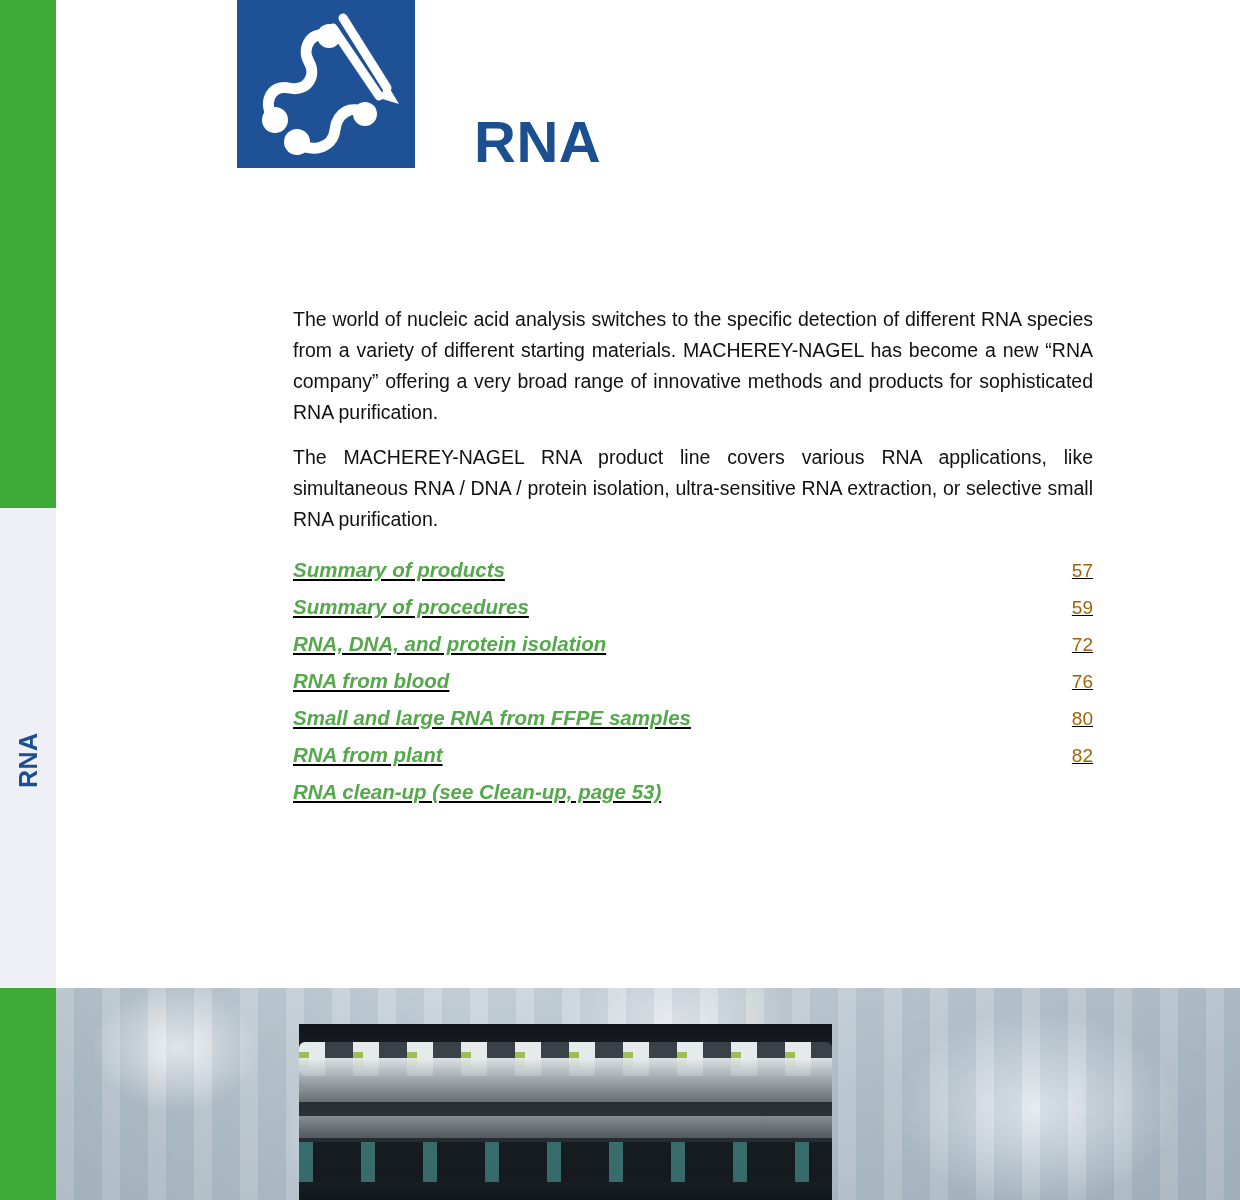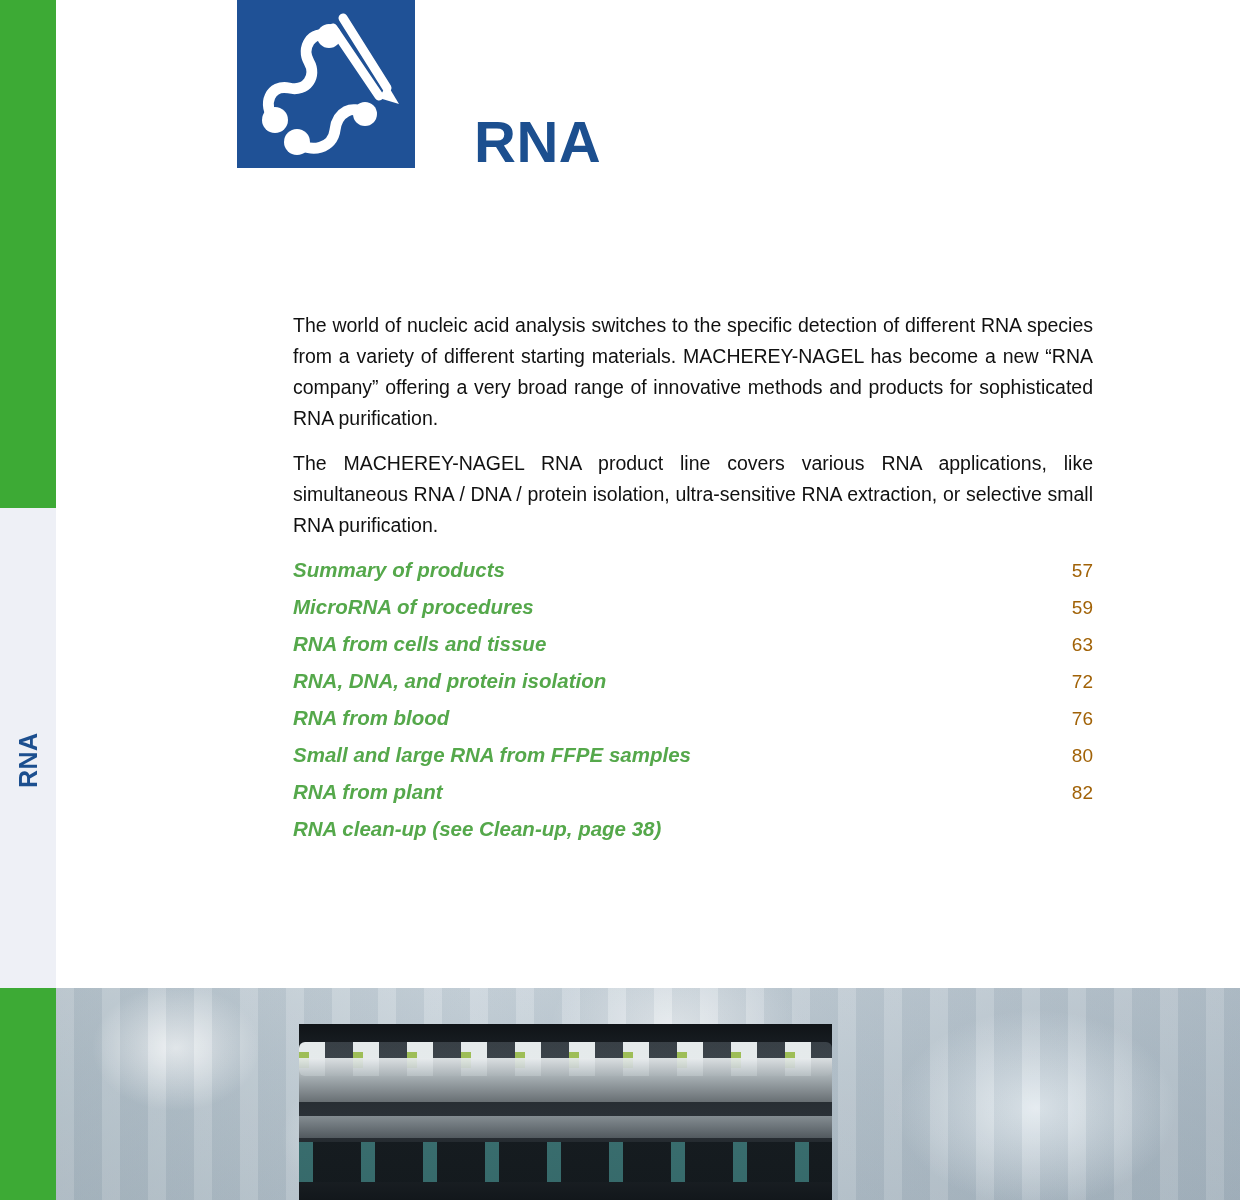--- a/index.html
+++ b/index.html
@@ -75,34 +75,35 @@
   }
 
   
   .intro {
     position: absolute;
     left: 293px;
     top: 300px;
     width: 800px;
   }
   .intro p {
-    margin: 10px 0 14px 0;
+    margin: 4px 0 14px 0;
     font-size: 19.5px;
     line-height: 31px;
     text-align: justify;
     color: #111111;
   }
   .intro p:last-child { margin-bottom: 0; }
 
   
   .toc {
     position: absolute;
     left: 293px;
     top: 558px;
     width: 800px;
+    text-decoration: underline;
   }
   .toc-row {
     display: flex;
     align-items: baseline;
     justify-content: space-between;
     height: 37px;
   }
   .toc-label {
     font-size: 20.5px;
     font-weight: bold;
@@ -247,45 +248,41 @@
   <p>The world of nucleic acid analysis switches to the specific detection of different RNA species from a variety of different starting materials. MACHEREY-NAGEL has become a new “RNA company” offering a very broad range of innovative methods and products for sophisticated RNA purification.</p>
   <p>The MACHEREY-NAGEL RNA product line covers various RNA applications, like simultaneous RNA / DNA / protein isolation, ultra-sensitive RNA extraction, or selective small RNA purification.</p>
 </div>
 
 <div class="toc">
   <div class="toc-row">
     <span class="toc-label">Summary of products</span>
     <span class="toc-page">57</span>
   </div>
   <div class="toc-row">
-    <span class="toc-label">MicroRNA of procedures</span>
+    <span class="toc-label">Summary of procedures</span>
     <span class="toc-page">59</span>
-  </div>
-  <div class="toc-row">
-    <span class="toc-label">RNA from cells and tissue</span>
-    <span class="toc-page">63</span>
   </div>
   <div class="toc-row">
     <span class="toc-label">RNA, DNA, and protein isolation</span>
     <span class="toc-page">72</span>
   </div>
   <div class="toc-row">
     <span class="toc-label">RNA from blood</span>
     <span class="toc-page">76</span>
   </div>
   <div class="toc-row">
     <span class="toc-label">Small and large RNA from FFPE samples</span>
     <span class="toc-page">80</span>
   </div>
   <div class="toc-row">
     <span class="toc-label">RNA from plant</span>
     <span class="toc-page">82</span>
   </div>
   <div class="toc-row">
-    <span class="toc-label">RNA clean-up (see Clean-up, page 38)</span>
+    <span class="toc-label">RNA clean-up (see Clean-up, page 53)</span>
     <span class="toc-page"></span>
   </div>
 </div>
 
 <div class="photo-band">
   <div class="blur-shapes"></div>
   <div class="vert-streaks"></div>
   <div class="photo-inset">
     <div class="caps"></div>
     <div class="greenspots"></div>

